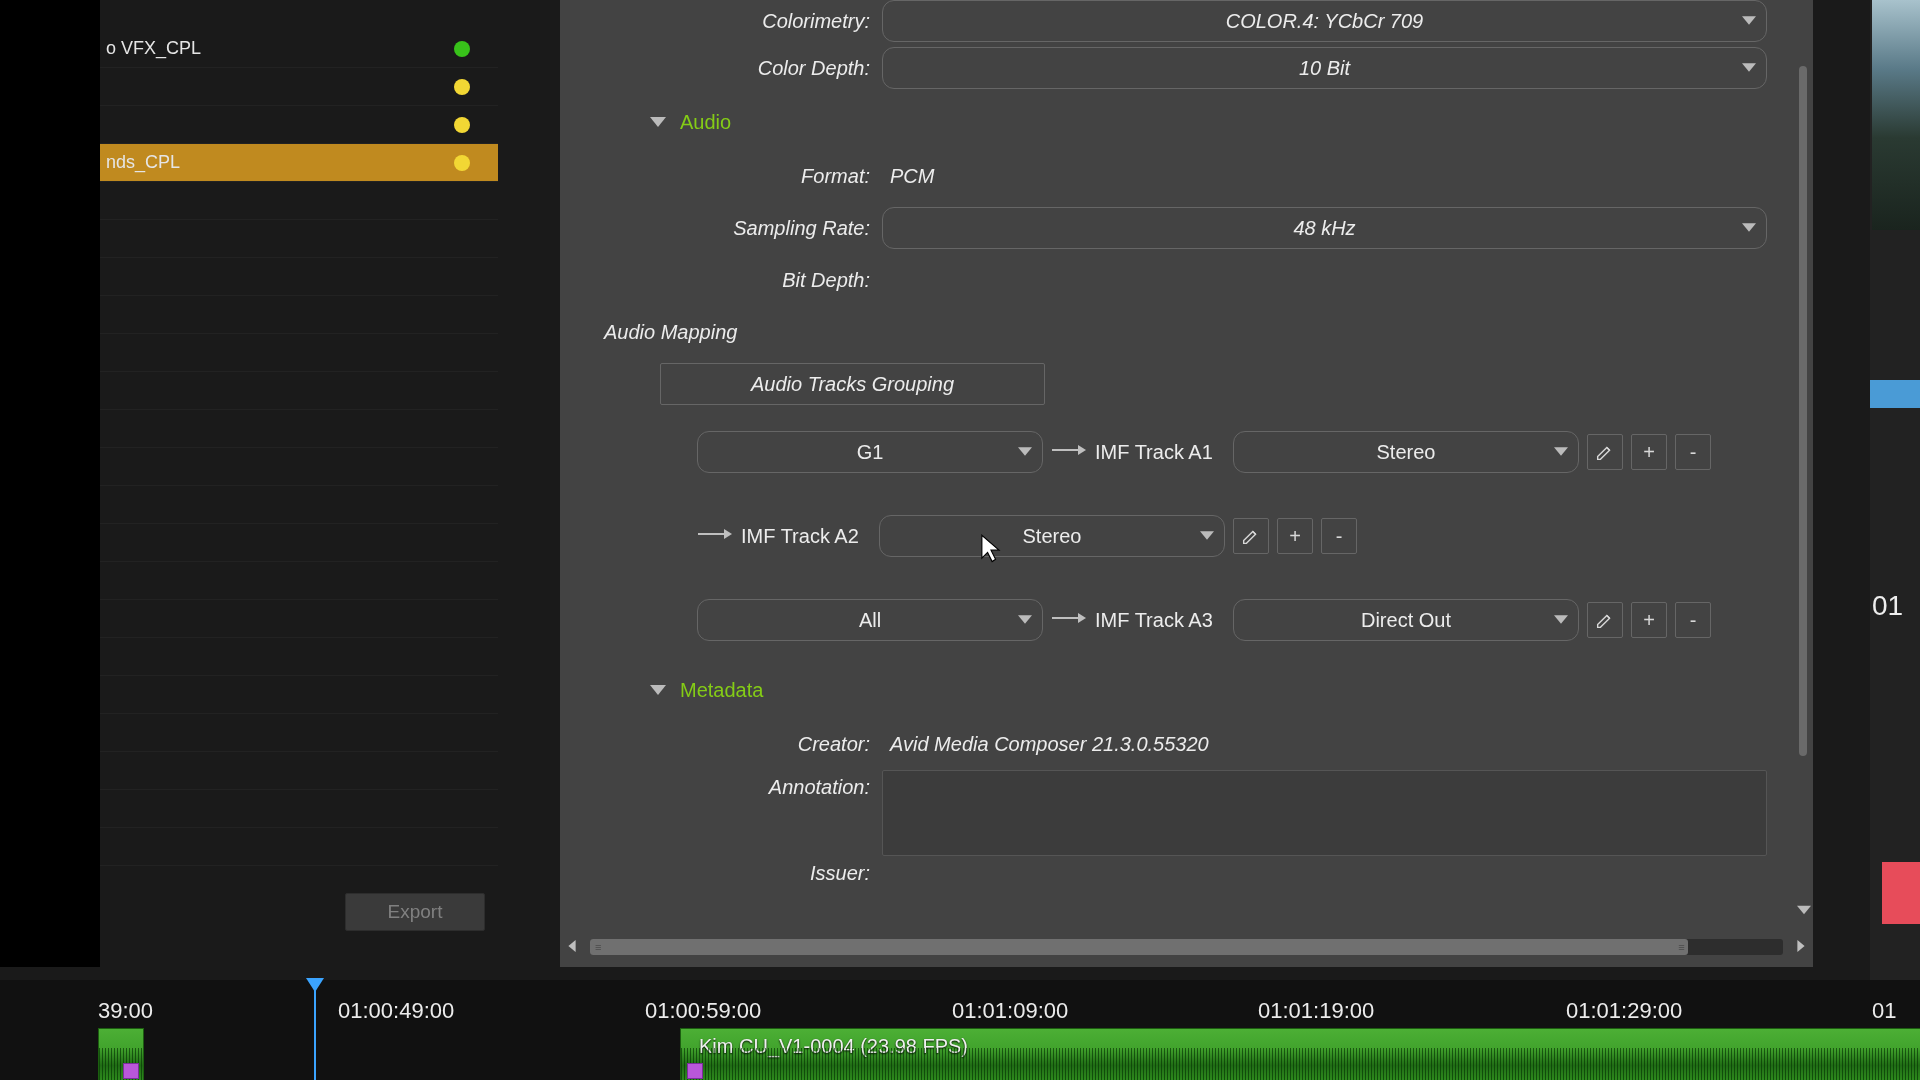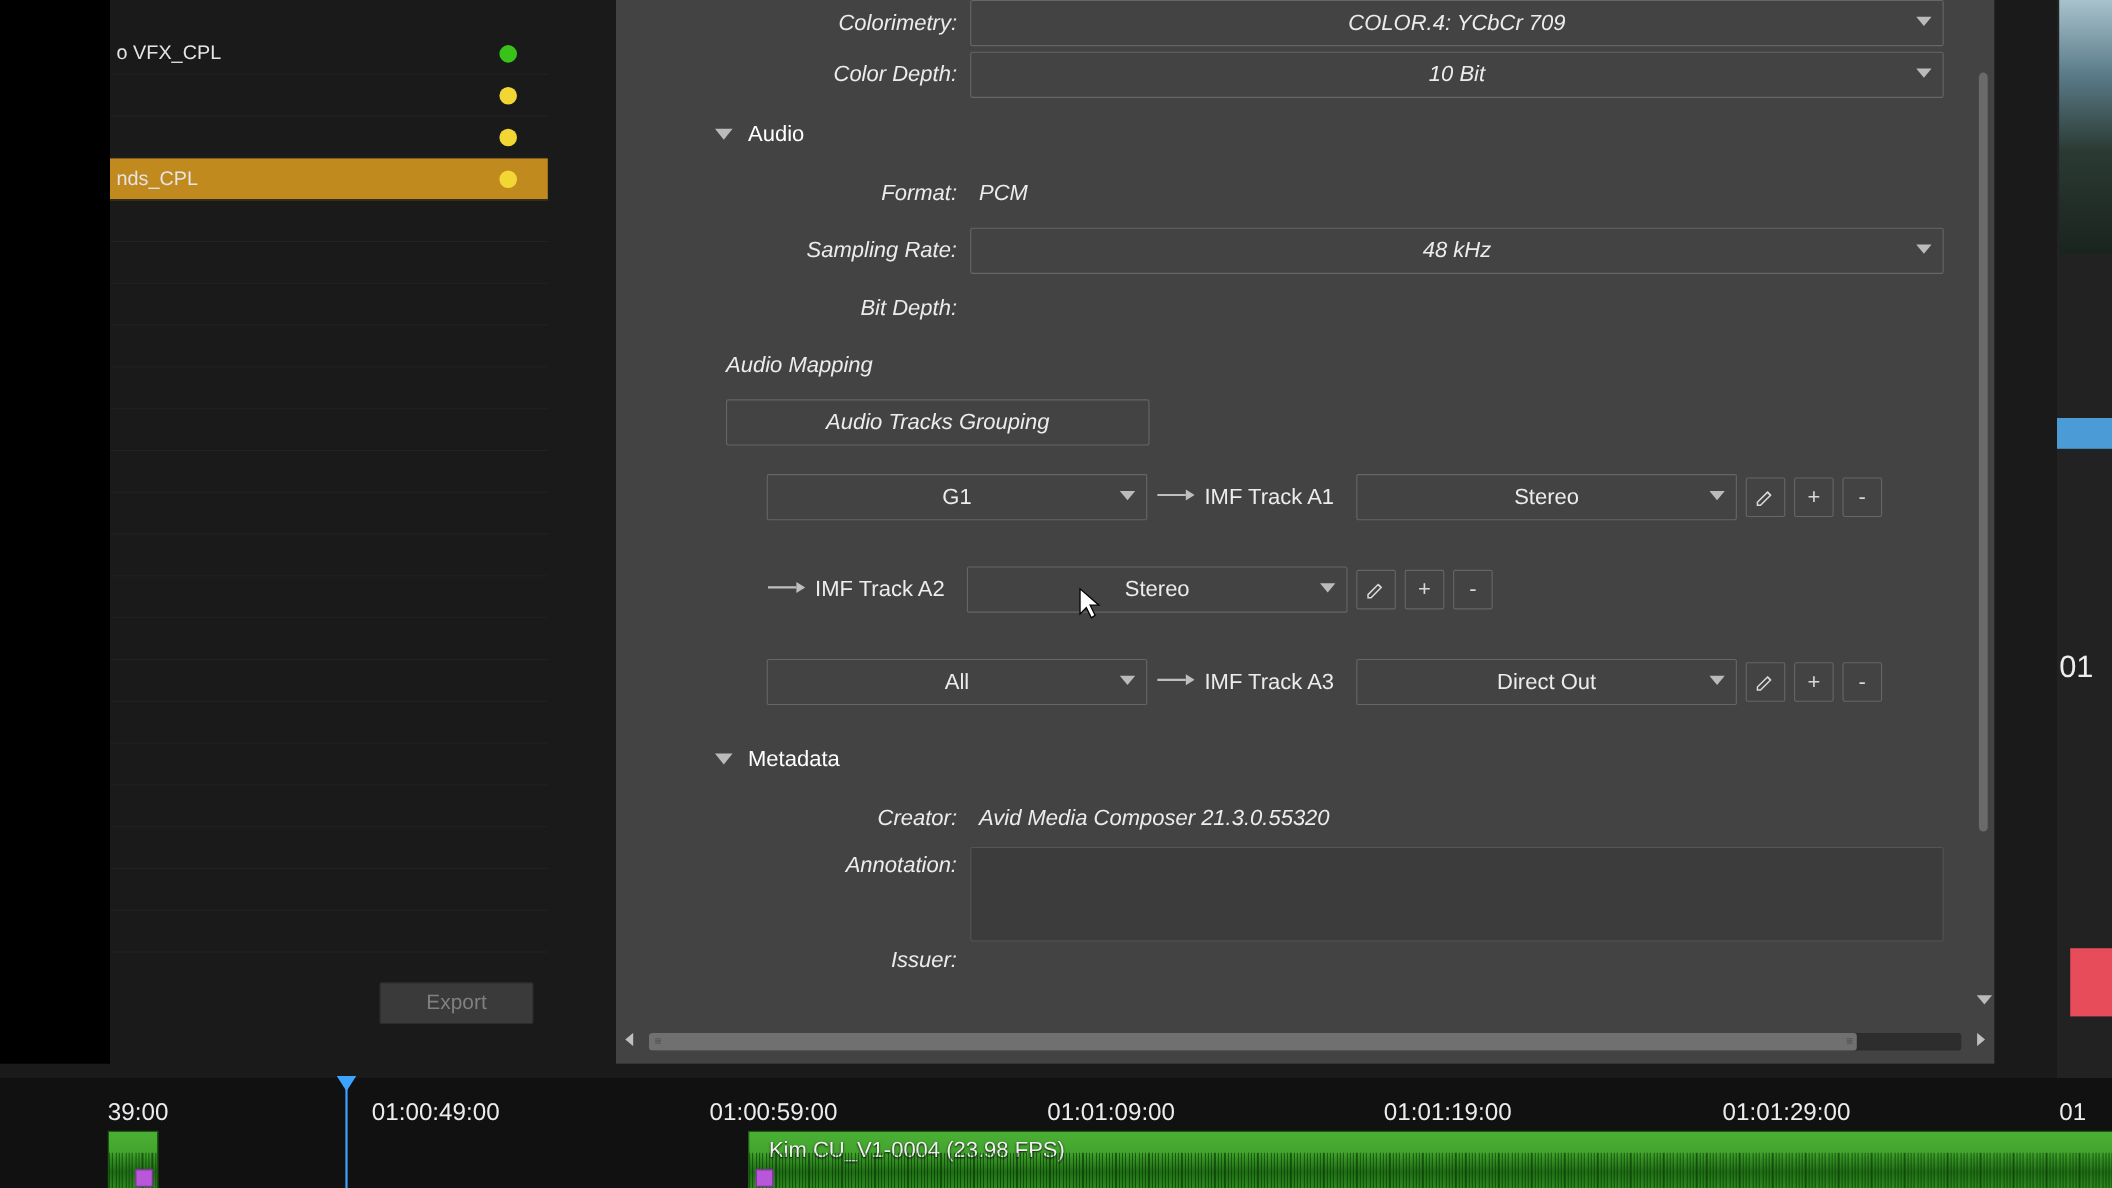--- a/index.html
+++ b/index.html
@@ -17,26 +17,26 @@
     .dot-yellow { background: #f2d734; }
     .export-btn { position: absolute; left: 345px; bottom: 36px; width: 140px; height: 38px; background: #3a3a3a; border: 1px solid #2d2d2d; color: #808080; font-size: 19px; display: flex; align-items: center; justify-content: center; border-radius: 2px; }
 
     
     .panel { position: absolute; left: 560px; top: 0; width: 1253px; height: 967px; background: #434343; }
     .form { position: absolute; left: 0; top: 0; right: 0; bottom: 40px; }
     .row { display: flex; align-items: center; min-height: 52px; font-style: italic; }
     .lbl { width: 322px; text-align: right; padding-right: 12px; font-size: 20px; color: #ececec; }
     .val-static { font-size: 20px; color: #ececec; padding-left: 8px; }
 
-    .dd { position: relative; background: #434343; border: 1px solid #666; height: 42px; display: flex; align-items: center; justify-content: center; font-size: 20px; color: #ececec; border-radius: 2px; }
+    .dd { position: relative; background: #434343; border: 1px solid #666; height: 42px; display: flex; align-items: center; justify-content: center; font-size: 20px; color: #ececec; border-radius: 12px; }
     .dd .chev { position: absolute; right: 10px; top: 50%; transform: translateY(-50%); }
     .dd-wide { width: 885px; }
     .dd-med { width: 346px; }
 
-    .section-hdr { display: flex; align-items: center; gap: 14px; font-size: 20px; color: #ffffff; padding-left: 90px; height: 56px; }
+    .section-hdr { display: flex; align-items: center; gap: 14px; font-size: 20px; color: #84cc16; padding-left: 90px; height: 56px; }
     .tri { width: 0; height: 0; border-left: 8px solid transparent; border-right: 8px solid transparent; border-top: 10px solid #bbb; }
 
     .grp-btn { width: 385px; height: 42px; border: 1px solid #666; display: flex; align-items: center; justify-content: center; font-size: 20px; color: #ececec; margin-left: 100px; border-radius: 2px; }
 
     .map-row { display: flex; align-items: center; height: 84px; padding-left: 137px; gap: 8px; }
     .arrow { color: #bfbfbf; width: 36px; text-align: center; }
     .arrow svg { display: inline-block; }
     .track-lbl { font-size: 20px; color: #ececec; width: 130px; }
     .icon-btn { width: 36px; height: 36px; border: 1px solid #666; display: flex; align-items: center; justify-content: center; color: #d8d8d8; font-size: 20px; border-radius: 2px; background: #434343; }
     .icon-btn svg { width: 22px; height: 22px; stroke: #d8d8d8; fill: none; stroke-width: 1.5; }
@@ -167,21 +167,21 @@
           <span class="chev"><svg class="chev-svg" viewBox="0 0 10 10">
                 <polygon points="0,2 10,2 5,8"></polygon>
               </svg></span>
         </div>
       </div>
 
       <div class="row">
         <div class="lbl">Bit Depth:</div>
       </div>
 
-      <div class="row" style="padding-left:100px">
+      <div class="row" style="padding-left:44px">
         <div style="font-size:20px;color:#ececec">Audio Mapping</div>
       </div>
 
       <div class="row">
         <div class="grp-btn">Audio Tracks Grouping</div>
       </div>
 
       <div class="map-row">
         <div class="dd dd-med">
           <span>G1</span>

